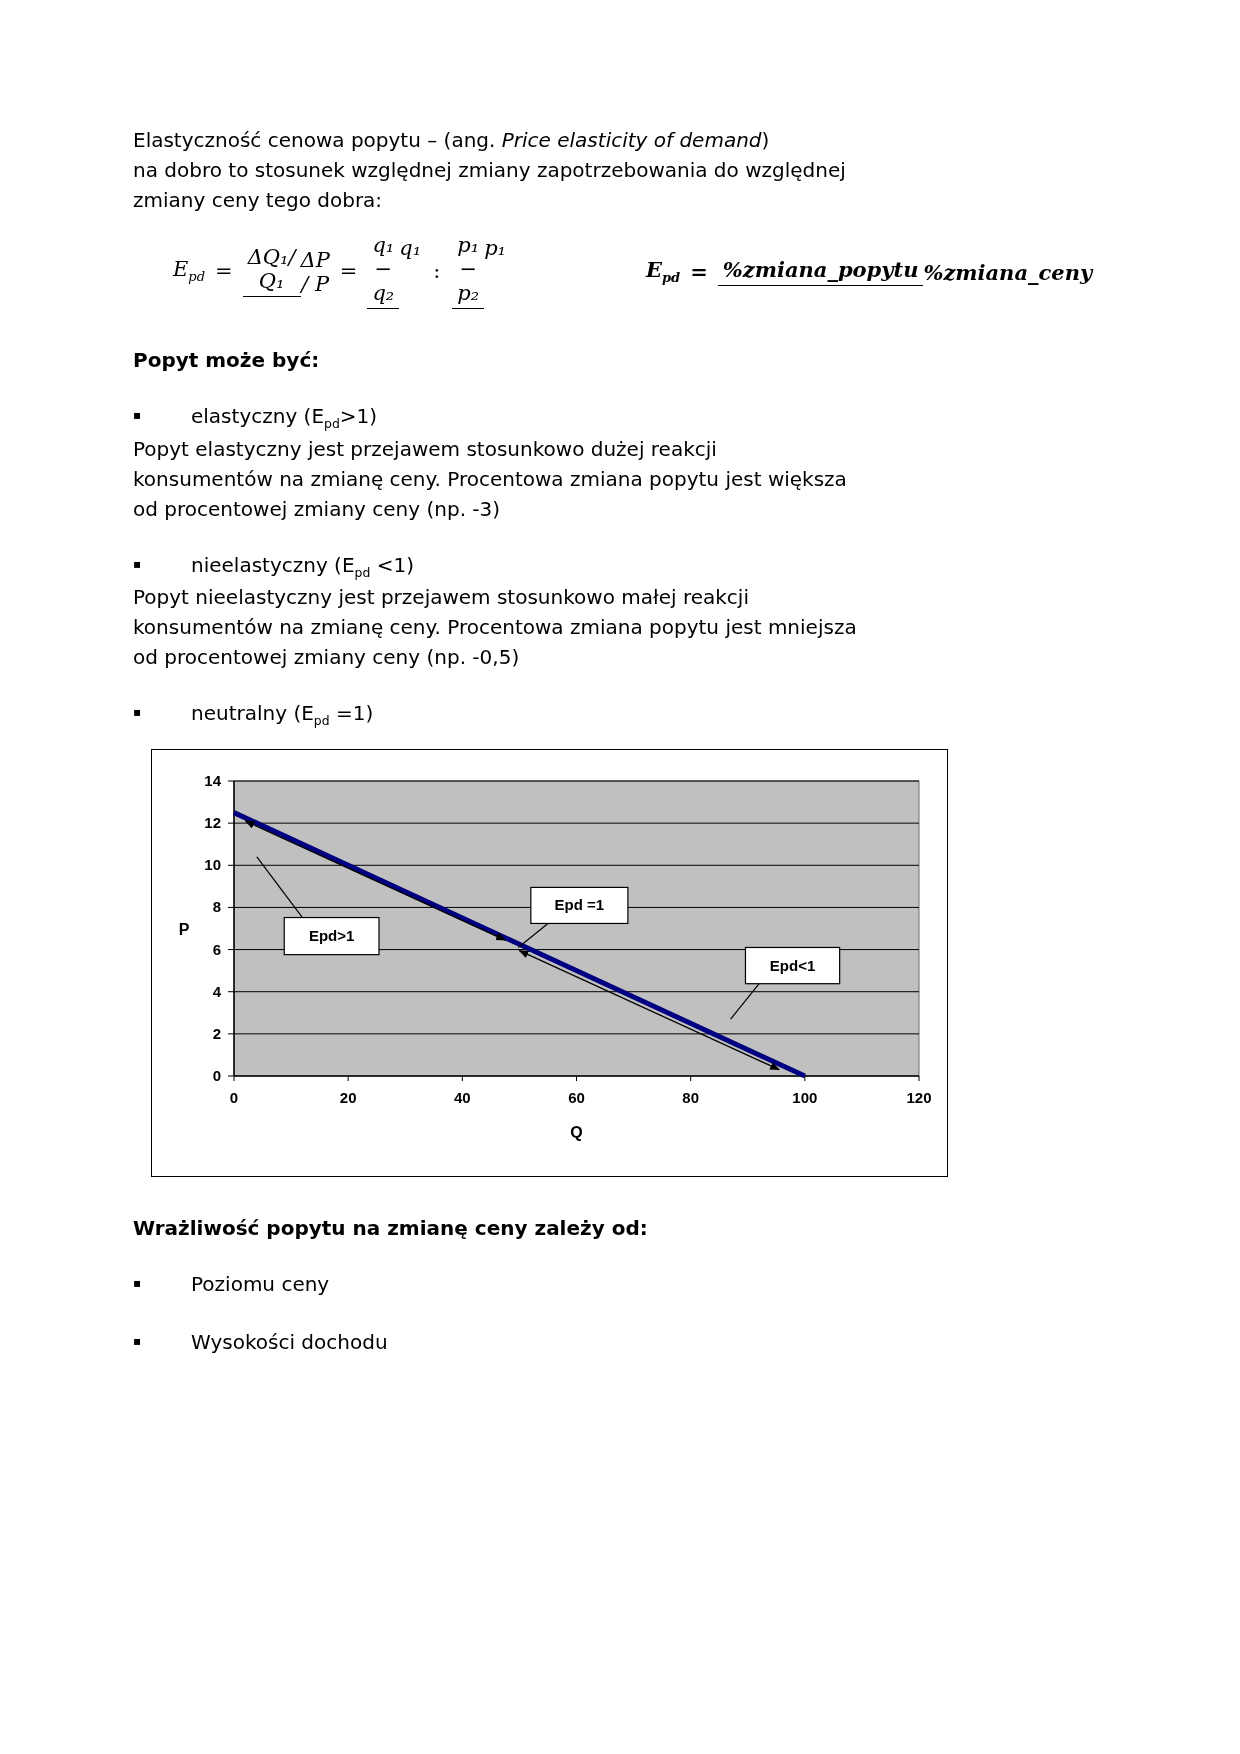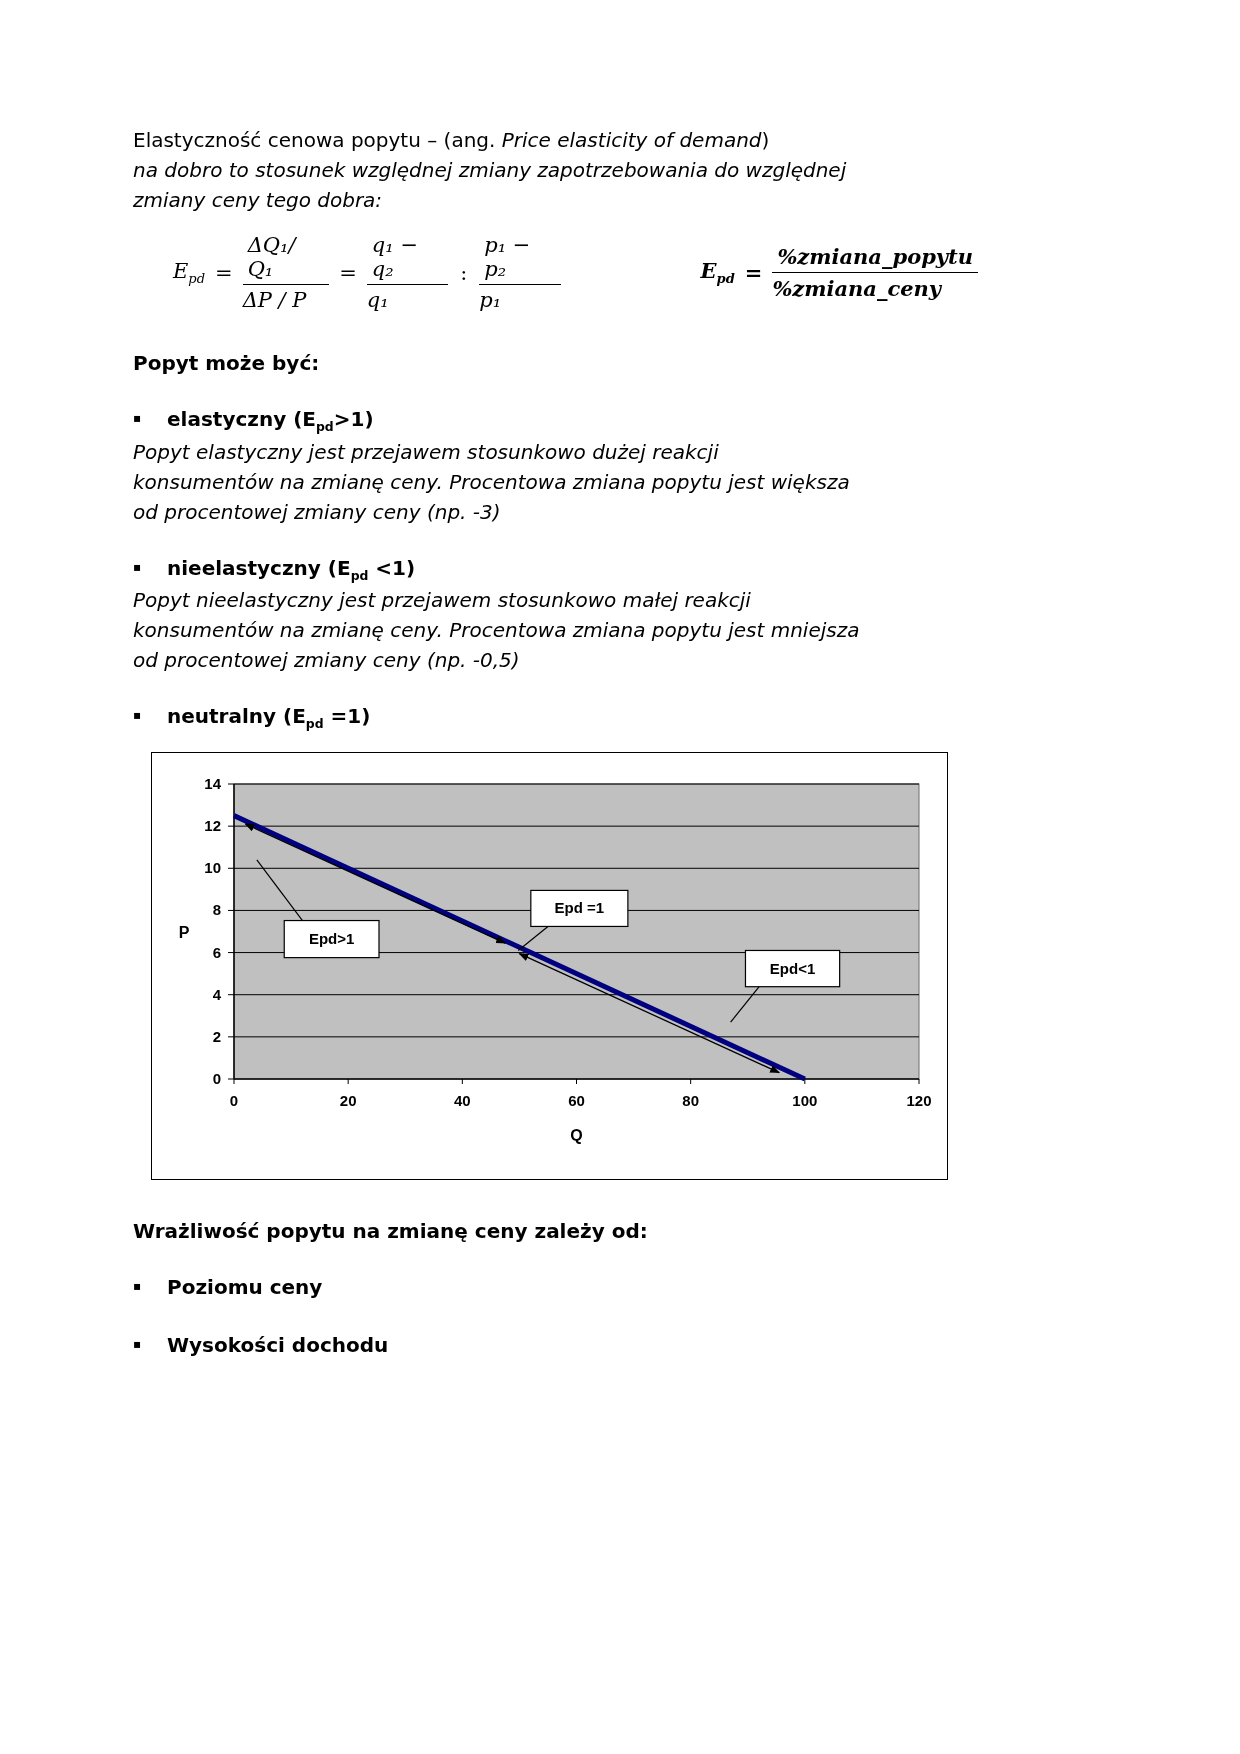--- a/index.html
+++ b/index.html
@@ -4,37 +4,37 @@
 <style>
   * { margin: 0; padding: 0; box-sizing: border-box; }
   html, body { background: #ffffff; }
   body {
     width: 1240px; height: 1754px; overflow: hidden;
     font-family: "DejaVu Sans", sans-serif; color: #000;
   }
   .page { padding: 125px 70px 0 133px; }
   .content { width: 845px; }
   p, .bullet { font-size: 20px; line-height: 1.5; }
-  .body-text { white-space: pre-line; font-style: italic; }
+  .body-text { white-space: pre-line; }
   .title-line strong { font-weight: normal; }
   .title-line em { font-style: italic; margin-top: 26px; }
   .section-heading { font-weight: bold; margin-top: 36px; }
   .bullet { display: flex; margin-top: 26px; }
   .bullet-marker { width: 34px; font-size: 12px; padding-top: 5px; }
-  .bullet-label { font-weight: bold; }
+  .bullet-label { font-weight: normal; margin-left: 24px; }
   sub { font-size: 0.62em; }
 
   .formula-row {
     display: flex; align-items: center; gap: 140px;
     margin: 18px 0 28px; padding-left: 40px;
     font-family: "DejaVu Serif", serif; font-style: italic; font-size: 21px;
   }
   .formula { display: inline-flex; align-items: center; gap: 10px; }
   .formula-percent { font-weight: bold; }
-  .frac { display: inline-flex; flex-direction: column; }
+  .frac { display: inline-flex; text-align: center; }
   .frac .num { border-bottom: 1.5px solid #000; padding: 0 5px 3px; }
   .frac .den { padding-top: 3px; }
   .f-colon { font-style: normal; padding: 0 2px; }
 
   .figure {
     width: 797px; height: 428px; border: 1px solid #000;
     margin: 18px 0 10px 18px; background: #fff;
   }
   .figure svg { display: block; width: 100%; height: 100%; }
   #chart-svg text { font-family: "Liberation Sans", sans-serif; font-weight: bold; fill: #000; }

